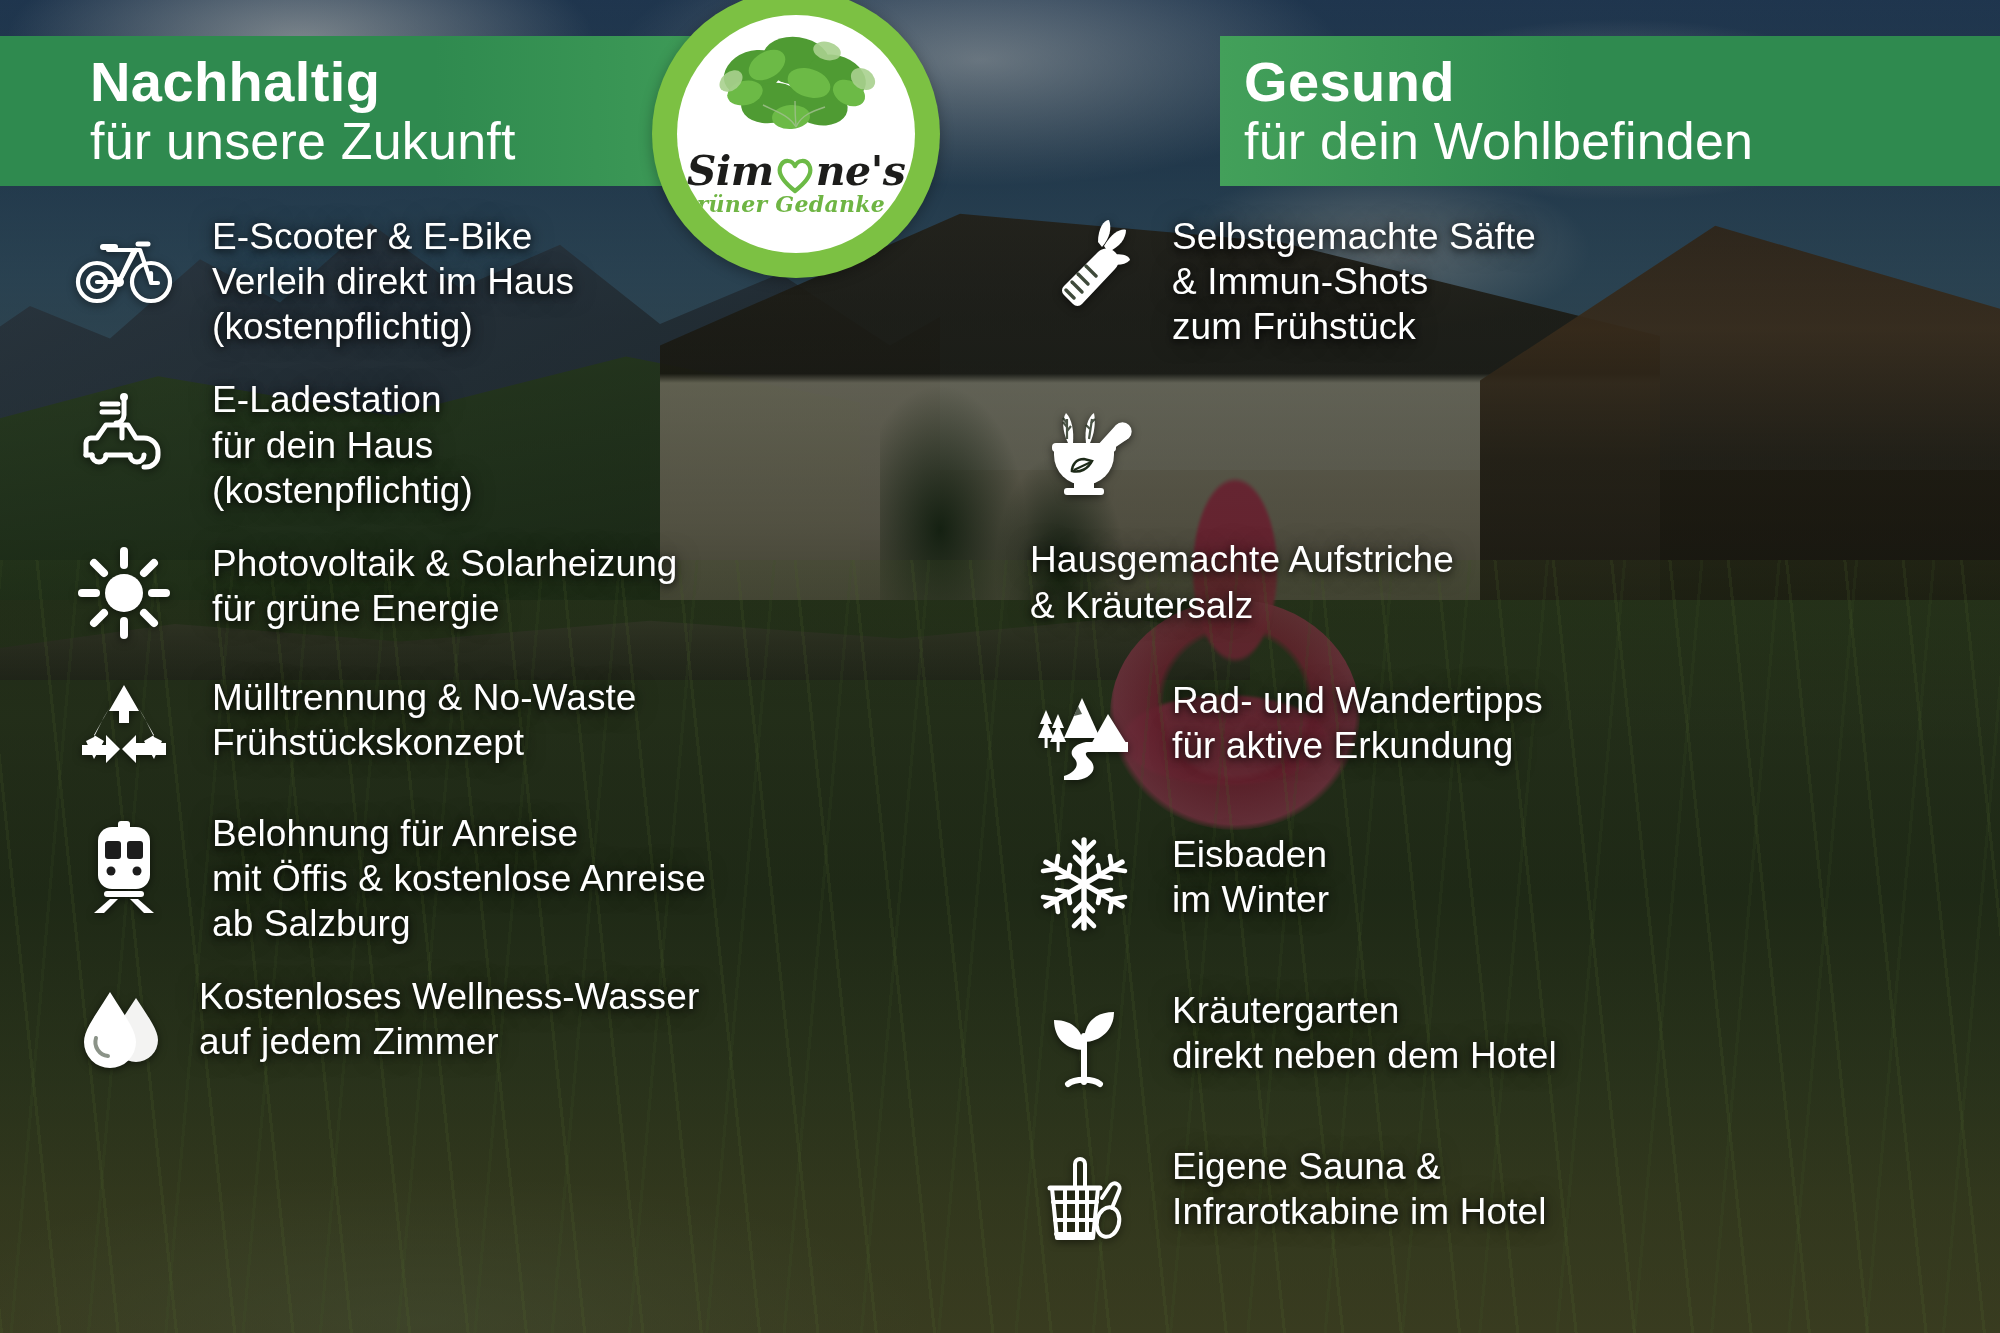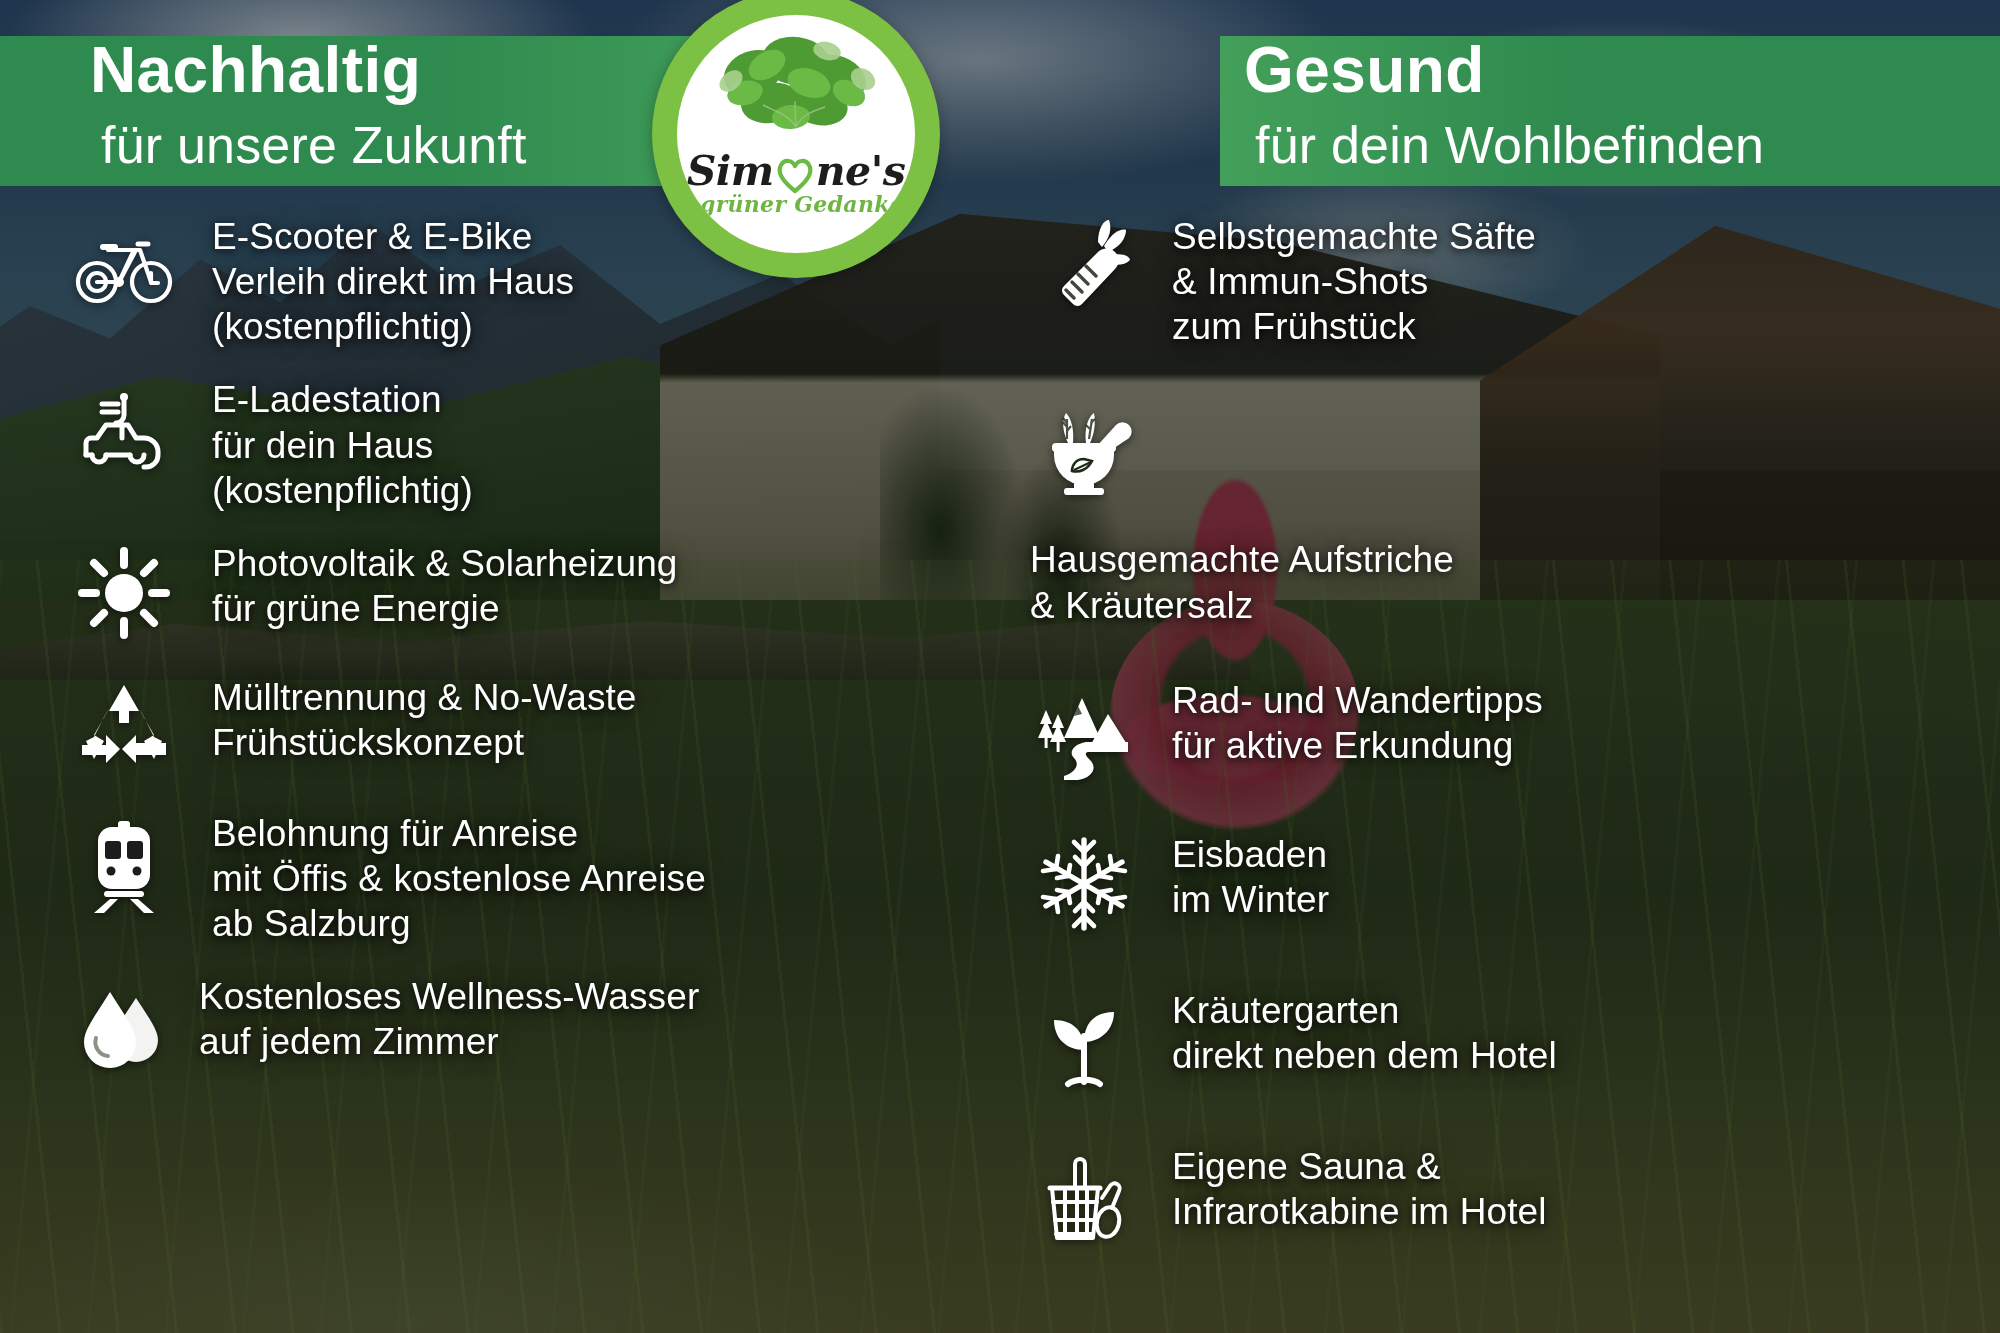--- a/index.html
+++ b/index.html
@@ -104,24 +104,24 @@
     background:linear-gradient(90deg,#2f8a4f 0%,#2f8a4f 55%,#43a05a 100%);
     padding-left:90px;box-sizing:border-box;
   }
   .band-right{
     right:0;width:780px;
     background:linear-gradient(90deg,#43a05a 0%,#2f8a4f 45%,#2f8a4f 100%);
     padding-right:40px;box-sizing:border-box;align-items:flex-start;
     padding-left:24px;
   }
   .band h1{
-    margin:0;font-size:64px;font-weight:700;color:#ffffff;letter-spacing:.4px;line-height:1.06;
+    margin:0;font-size:56px;font-weight:700;color:#ffffff;letter-spacing:.4px;line-height:1.06;
   }
   .band h2{
-    margin:11px;font-size:52px;font-weight:400;color:#ffffff;letter-spacing:.2px;line-height:1.12;
+    margin:0;font-size:52px;font-weight:400;color:#ffffff;letter-spacing:.2px;line-height:1.12;
   }
 
   
   .logo{
     position:absolute;left:652px;top:-10px;width:288px;height:288px;border-radius:50%;
     background:#7cc143;display:flex;align-items:center;justify-content:center;
     box-shadow:0 3px 14px rgba(0,0,0,.30);z-index:6;
   }
   .logo-inner{
     width:238px;height:238px;border-radius:50%;background:#ffffff;
@@ -132,21 +132,21 @@
     width:190px;height:118px;
   }
   .logo-name{
     position:absolute;left:0;right:0;top:136px;text-align:center;
     font-family:"DejaVu Serif", serif;font-style:italic;font-weight:700;
     font-size:41px;color:#1d1d1b;letter-spacing:-.5px;line-height:1;
     display:flex;align-items:center;justify-content:center;gap:1px;
   }
   .logo-heart{display:inline-block;width:40px;height:40px;position:relative;top:3px;}
   .logo-sub{
-    position:absolute;left:12px;right:0;top:176px;text-align:center;
+    position:absolute;left:4px;right:0;top:176px;text-align:left;
     font-family:"DejaVu Serif", serif;font-style:italic;font-weight:700;
     font-size:22px;color:#6fb544;letter-spacing:.3px;
   }
 
   
   .cols{position:absolute;left:0;top:206px;width:2000px;height:1127px;z-index:4;}
   .col{position:absolute;top:0;width:880px;}
   .col-left{left:70px;}
   .col-right{left:1030px;}
 

